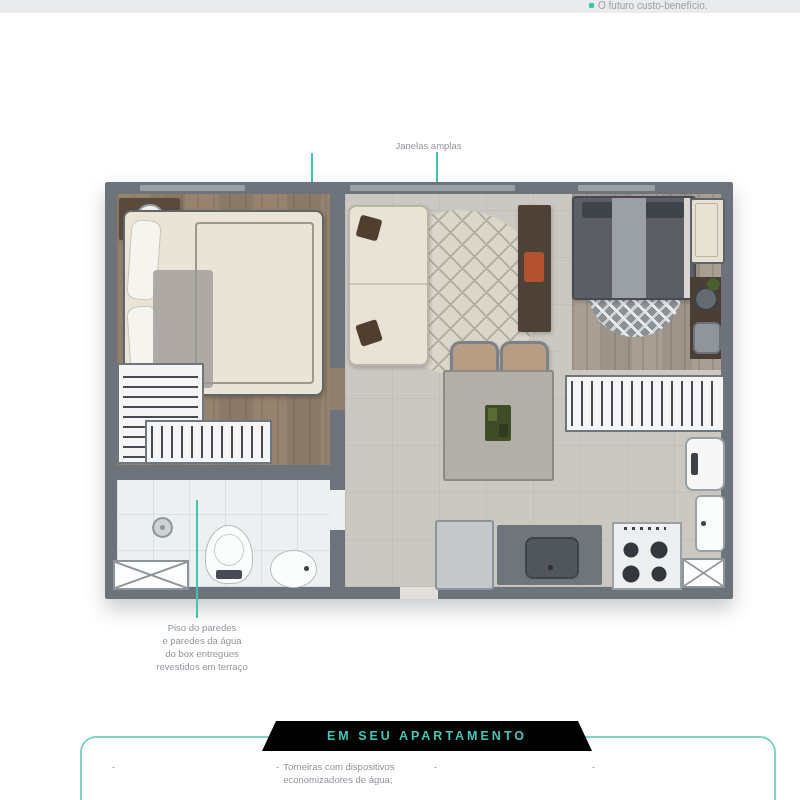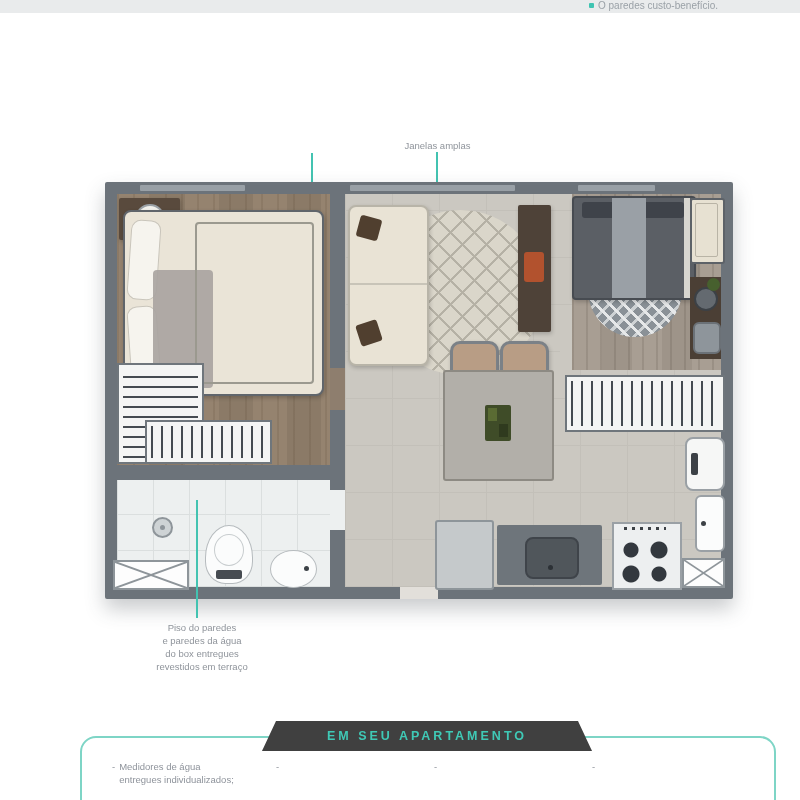--- a/index.html
+++ b/index.html
@@ -47,41 +47,41 @@
   .rug-chevron{border-radius:50%;background:
     repeating-linear-gradient(45deg, transparent 0 7px, #e6e8e9 7px 10px),
     repeating-linear-gradient(135deg, transparent 0 7px, #ced2d4 7px 10px),
     #8a9197;}
   .shadowed{box-shadow:1px 2px 4px rgba(0,0,0,.20);}
   .crate{background:#fdfdfd;border:2px solid #8e959a;}
   .crate svg{display:block;width:100%;height:100%;}
 
   
   .feature-box{left:80px;top:736px;width:692px;height:110px;border:2px solid #7ed5c6;border-radius:16px;background:#fff;}
-  .banner{left:262px;top:721px;width:330px;height:30px;background:#404040;
+  .banner{left:262px;top:721px;width:330px;height:30px;background:#000000;
           clip-path:polygon(14px 0, calc(100% - 14px) 0, 100% 100%, 0 100%);
           box-shadow:0 3px 6px rgba(0,0,0,.25);}
   .banner-text{width:100%;text-align:center;line-height:30px;font-size:12.5px;font-weight:bold;
                letter-spacing:3px;color:#3fc9b6;}
   .feature{font-size:9.5px;line-height:12.5px;color:#8e939b;display:flex;gap:4px;}
   .feature .fb{flex:0 0 auto;}
   .feature .fl span{display:block;}
 </style>
 </head>
 <body>
 
 <div class="page">
 
   <div class="abs top-strip"></div>
   <div class="abs top-bullet"></div>
-  <div class="abs top-strip-text">O paredes custo-benefício.</div>
+  <div class="abs top-strip-text">O futuro custo-benefício.</div>
 
   <div class="abs tealline" style="left:311px;top:153px;height:54px;"></div>
 
-  <div class="abs callout" style="left:380px;top:139px;width:115px;">
+  <div class="abs callout" style="left:371px;top:139px;width:115px;">
     <span>Janelas amplas</span>
   </div>
   <div class="abs tealline" style="left:436px;top:152px;height:40px;"></div>
 
   <div class="abs plan">
 
     <div class="abs wood1" style="left:12px;top:12px;width:213px;height:271px;"></div>
     <div class="abs tilefloor" style="left:240px;top:12px;width:376px;height:393px;"></div>
     <div class="abs bathfloor" style="left:12px;top:298px;width:213px;height:107px;"></div>
     <div class="abs wood2" style="left:467px;top:12px;width:149px;height:176px;"></div>
@@ -204,27 +204,27 @@
     <span>revestidos em terraço</span>
   </div>
 
   <div class="abs feature-box"></div>
   <div class="abs banner">
     <div class="banner-text">EM SEU APARTAMENTO</div>
   </div>
 
   <div class="abs feature" style="left:112px;top:761px;width:155px;">
     <span class="fb">-</span>
+  </div>
+  <div class="abs feature" style="left:276px;top:761px;width:165px;">
+    <span class="fb">-</span>
     <div class="fl">
-      <span>Medidores de água</span>
-      <span>entregues individualizados;</span>
-    </div>
-  </div>
-  <div class="abs feature" style="left:276px;top:761px;width:165px;">
-    <span class="fb">-</span>
+      <span>Torneiras com dispositivos</span>
+      <span>economizadores de água;</span>
+    </div>
   </div>
   <div class="abs feature" style="left:434px;top:761px;width:140px;">
     <span class="fb">-</span>
   </div>
   <div class="abs feature" style="left:592px;top:761px;width:170px;">
     <span class="fb">-</span>
   </div>
 
 </div>
 

